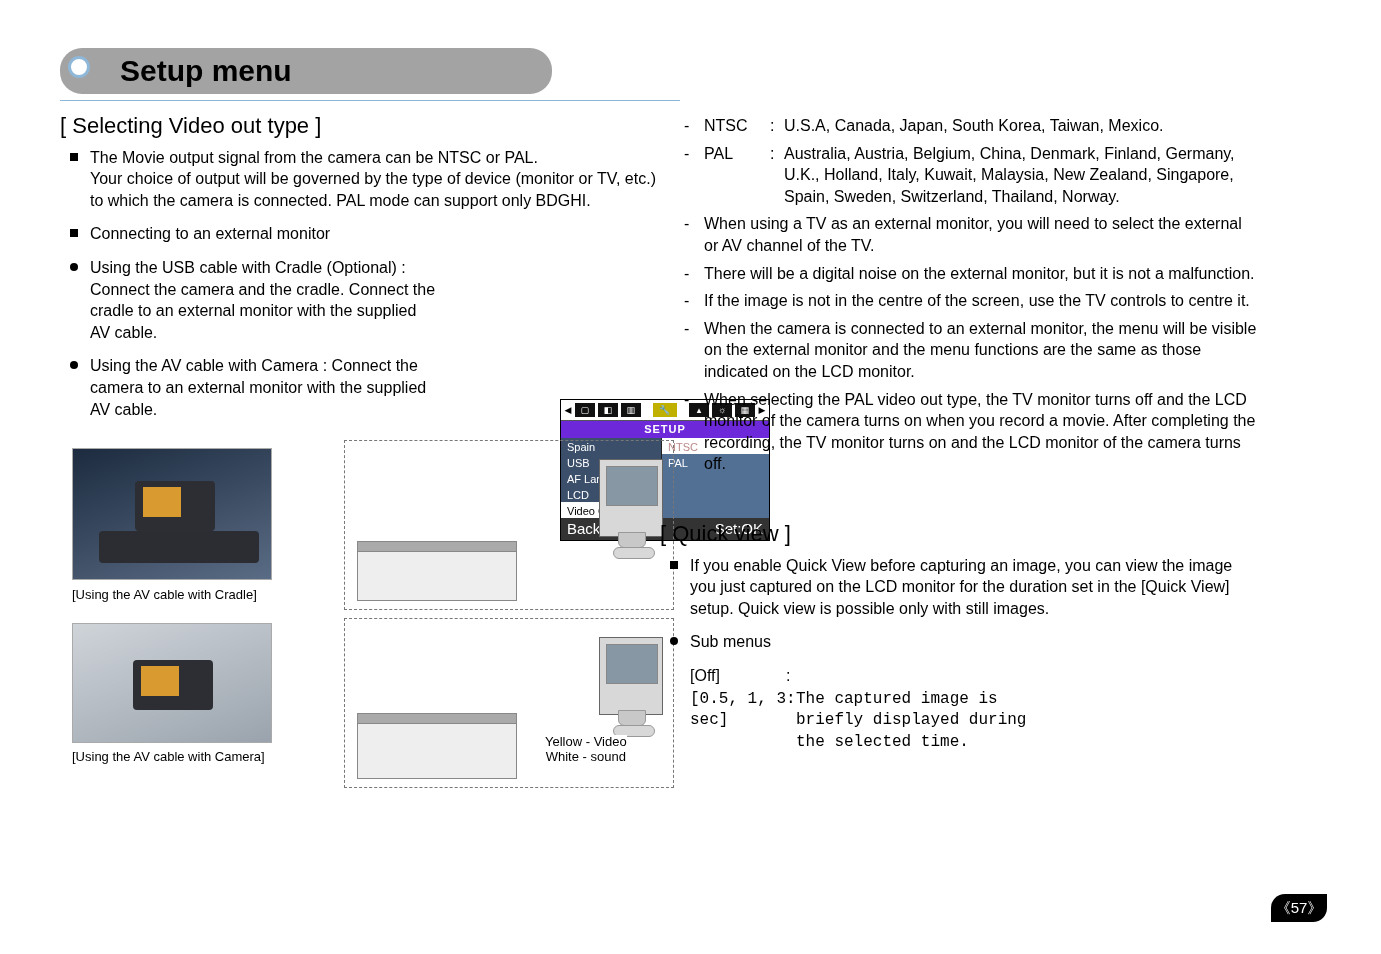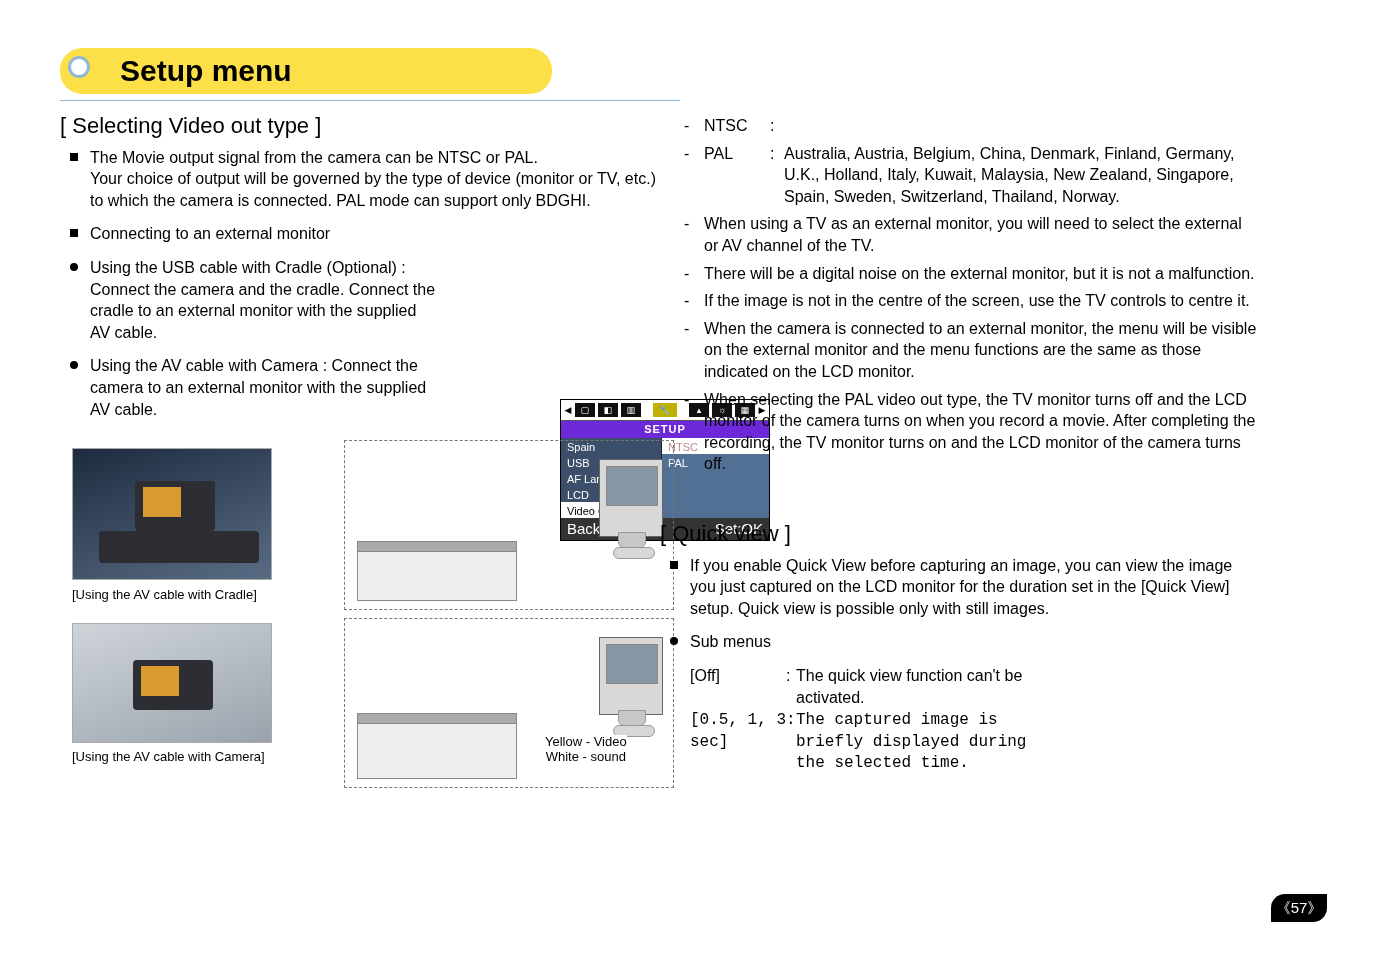--- a/index.html
+++ b/index.html
@@ -31,21 +31,21 @@
     top: 8px;
     width: 22px;
     height: 22px;
     border: 3px solid #8fb7d8;
     border-radius: 50%;
     background: #fff;
     z-index: 2;
   }
   .title-pill {
     display: inline-block;
-    background: #fde047;
+    background: #a3a3a3;
     color: #000;
     font-size: 30px;
     font-weight: bold;
     border-radius: 22px;
     padding: 6px 260px 6px 60px;
     position: relative;
     z-index: 1;
   }
   .rule {
     height: 1px;
@@ -375,20 +375,21 @@
 
     </div>
 
     <div class="col" style="position:relative;">
       <div style="height:4px;"></div>
 
       <div class="dash">
         <div class="kv-row">
           <div class="kv-label" style="width:66px;"><span>NTSC</span></div>
           <div class="kv-colon">:</div>
+          <div class="kv-value"><span>U.S.A, Canada, Japan, South Korea, Taiwan, Mexico.</span></div>
         </div>
       </div>
 
       <div class="dash">
         <div class="kv-row">
           <div class="kv-label" style="width:66px;"><span>PAL</span></div>
           <div class="kv-colon">:</div>
           <div class="kv-value"><span>Australia, Austria, Belgium, China, Denmark, Finland, Germany, U.K., Holland, Italy, Kuwait, Malaysia, New Zealand, Singapore, Spain, Sweden, Switzerland, Thailand, Norway.</span></div>
         </div>
       </div>
@@ -403,21 +404,20 @@
 
       <div class="section-title">[ Quick view ]</div>
 
       <div class="para sq">If you enable Quick View before capturing an image, you can view the image you just captured on the LCD monitor for the duration set in the [Quick View] setup. Quick view is possible only with still images.</div>
 
       <div class="para dot">Sub menus</div>
 
       <div class="submenu-row" style="width:400px;">
         <div class="sm-label"><span>[Off]</span></div>
         <div class="sm-colon">:</div>
-        <div class="sm-val"><span>The quick view function can't be activated.</span></div>
       </div>
       <div class="submenu-row" style="width:400px;font-family:Liberation Mono, monospace;">
         <div class="sm-label"><span>[0.5, 1, 3 sec]</span></div>
         <div class="sm-colon">:</div>
         <div class="sm-val"><span>The captured image is briefly displayed during the selected time.</span></div>
       </div>
 
     </div>
   </div>
 

